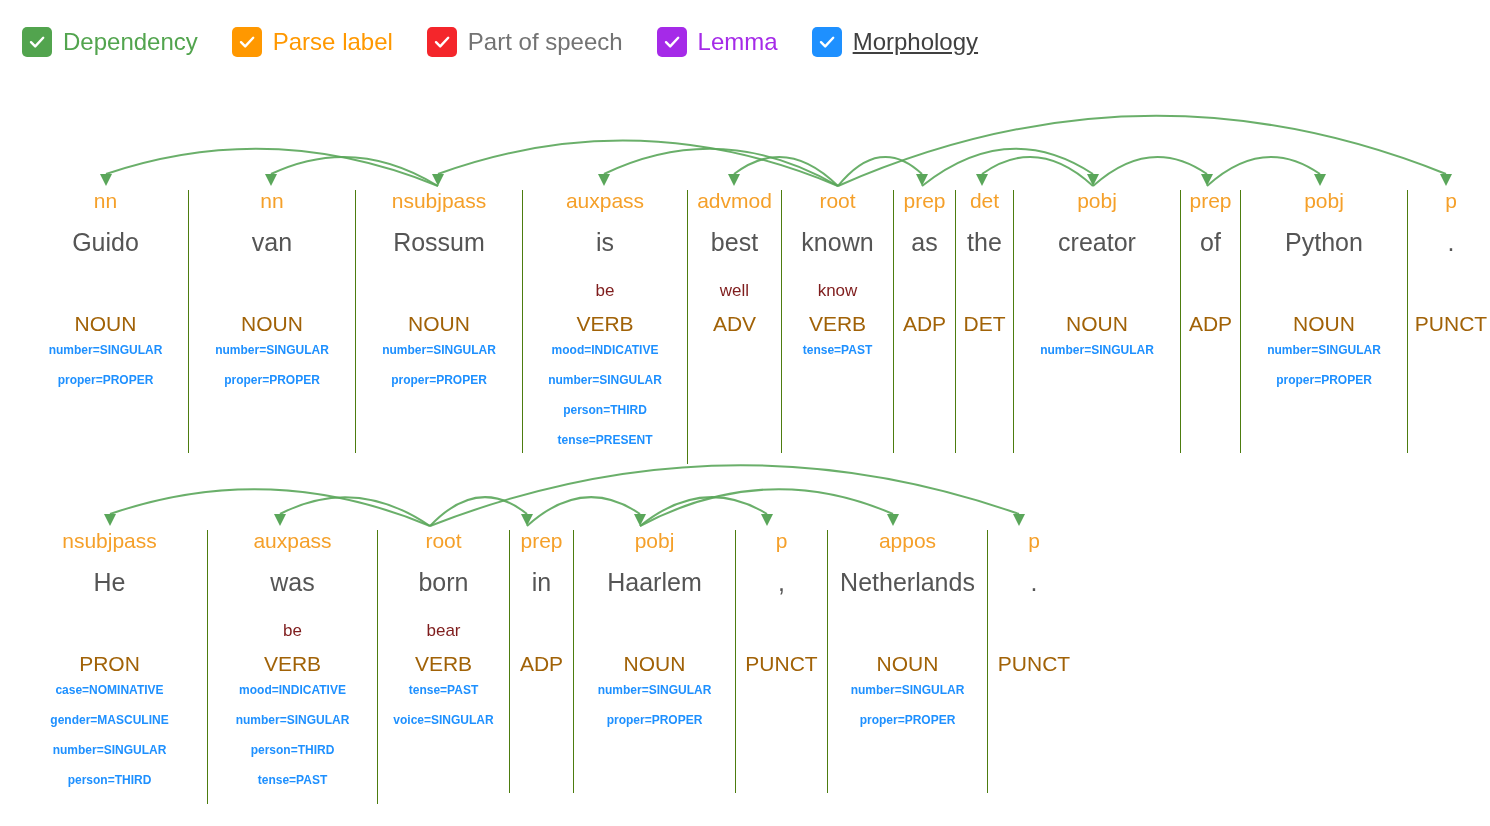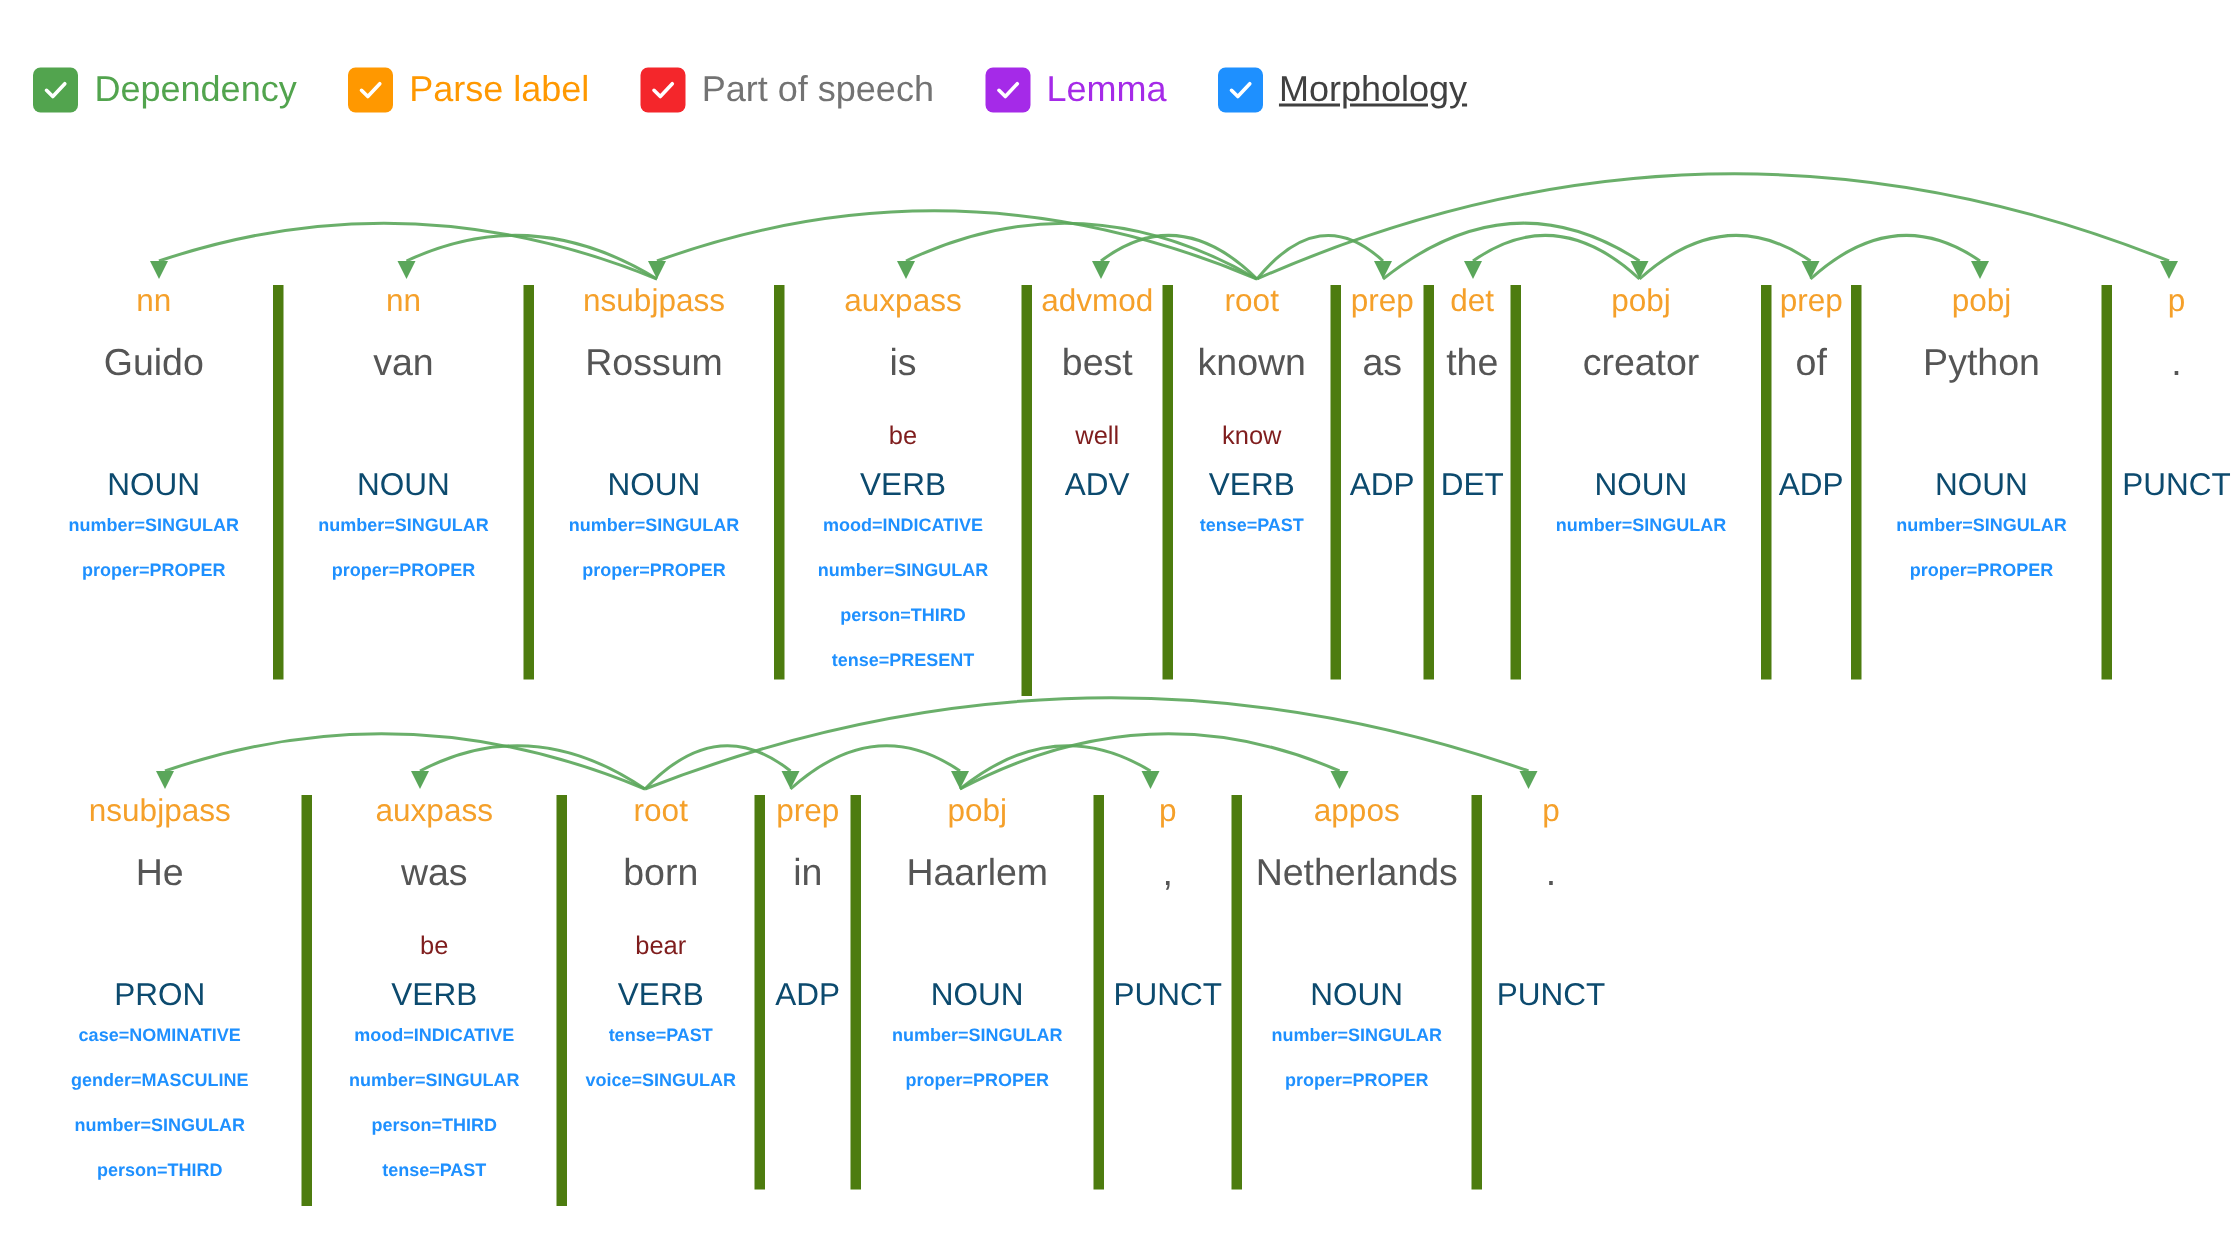--- a/index.html
+++ b/index.html
@@ -6,21 +6,21 @@
   body{
     width:1490px;height:826px;
     background:#ffffff;
     font-family:"Liberation Sans","DejaVu Sans",sans-serif;
     overflow:hidden;
     position:relative;
   }
 
   
   #legend{
-    position:absolute;left:22px;top:40px;
+    position:absolute;left:22px;top:22px;
     display:flex;align-items:center;gap:0px;
     height:40px;
   }
   .legend-item{
     display:flex;align-items:center;
     margin-right:34px;
     cursor:pointer;
   }
   .cbox{
     width:30px;height:30px;border-radius:5px;
@@ -41,21 +41,21 @@
   #sentence-2{top:432px;}
 
   .arcs{position:absolute;left:0;top:0;}
   .tokens{position:absolute;left:0;display:flex;align-items:flex-start;}
 
   .token{
     position:relative;
     text-align:center;
     box-sizing:border-box;
     padding:0 8px;
-    border-right:7px solid #4d7c0f;
+    border-right:1px solid #4d7c0f;
     display:flex;flex-direction:column;align-items:center;
   }
   .token:last-child{border-right:none;}
   .token.first{border-left:none;}
 
   .dep-label{
     font-size:21px;color:#f5a02a;
     line-height:1;height:22px;
     white-space:nowrap;
   }
@@ -64,21 +64,21 @@
     line-height:1;margin-top:18px;height:27px;
     white-space:nowrap;
   }
   .lemma{
     font-size:17px;color:#7f1d1d;
     line-height:1;height:21px;margin-top:25px;
     white-space:nowrap;
   }
   .lemma.empty{visibility:hidden;}
   .pos{
-    font-size:21px;color:#0c4a6e;
+    font-size:21px;color:#a16207;
     line-height:1;height:23px;margin-top:10px;
     white-space:nowrap;
   }
   .morph-list{margin-top:8px;}
   .morph{
     font-size:12px;color:#1e90ff;font-weight:bold;
     line-height:1;height:16px;margin-bottom:14px;
     white-space:nowrap;
   }
 </style>

